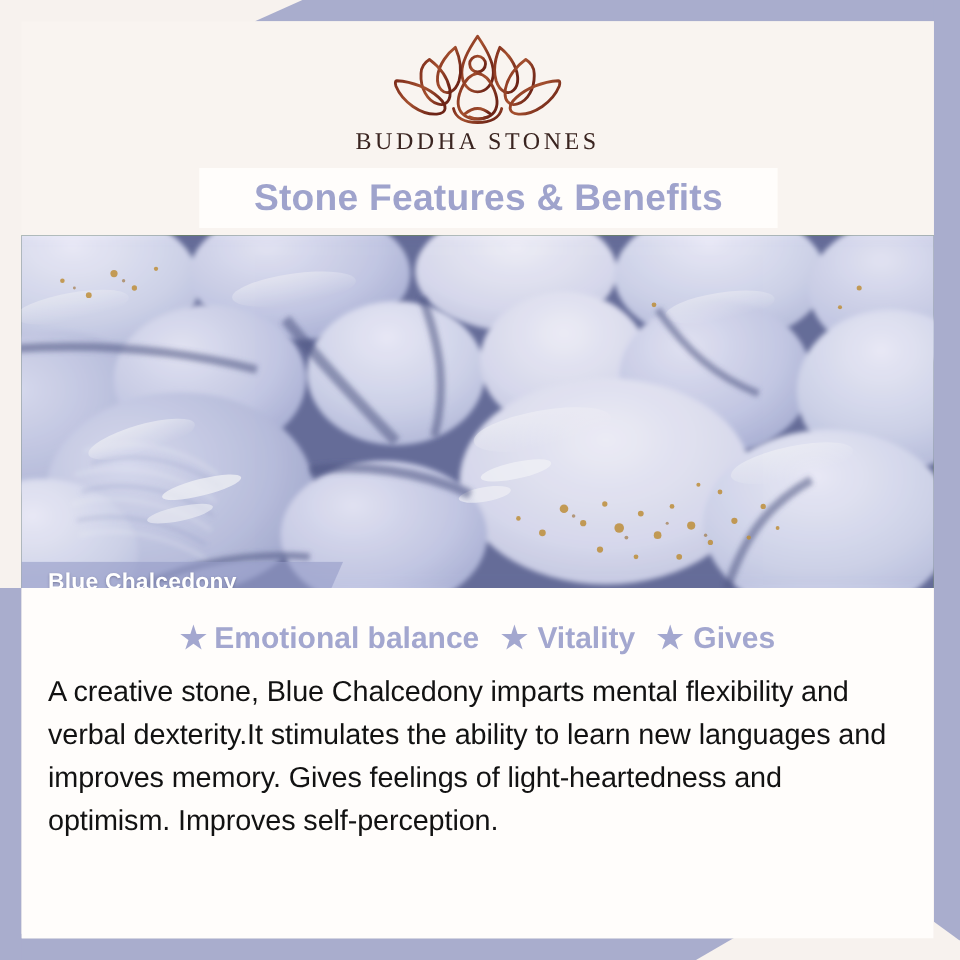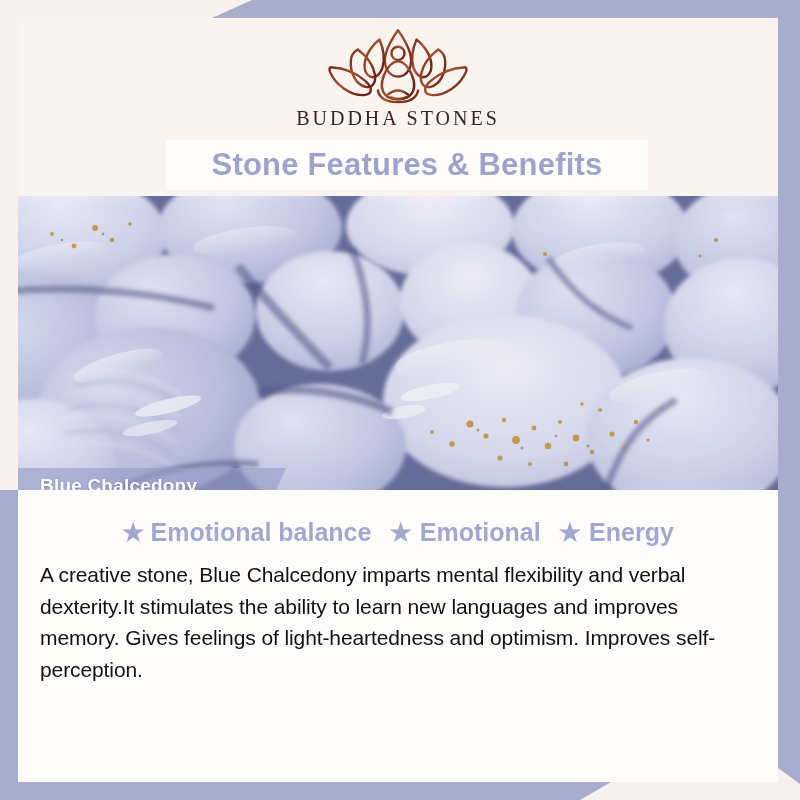--- a/index.html
+++ b/index.html
@@ -100,21 +100,21 @@
     display:inline-flex; align-items:center;
     font-size:25px; font-weight:bold; color:#a3a7cf; white-space:nowrap;
   }
   .feature .star { font-size:25px; line-height:1; color:#a3a7cf; }
   .feature .flabel { margin-left:6px; }
   .feature + .feature { margin-left:18px; }
   .feature + .feature .flabel { margin-left:8px; }
 
   #description {
     margin:12px 22px 0 22px;
-    font-size:21px; line-height:1.50; color:#121212;
+    font-size:24px; line-height:1.50; color:#121212;
     letter-spacing:-0.1px;
   }
 </style>
 </head>
 <body>
 
 <div id="frame">
 
   <div class="band" id="band-top"></div>
   <div class="band" id="band-right"></div>
@@ -317,25 +317,25 @@
 
     <div id="body-section">
 
       <div id="features">
         <span class="feature">
           <span class="star">★</span>
           <span class="flabel">Emotional balance</span>
         </span>
         <span class="feature">
           <span class="star">★</span>
-          <span class="flabel">Emotional</span>
+          <span class="flabel">Vitality</span>
         </span>
         <span class="feature">
           <span class="star">★</span>
-          <span class="flabel">Energy</span>
+          <span class="flabel">Gives</span>
         </span>
       </div>
 
       <p id="description">A creative stone, Blue Chalcedony imparts mental flexibility and verbal dexterity.It stimulates the ability to learn new languages and improves memory. Gives feelings of light-heartedness and optimism. Improves self-perception.</p>
 
     </div>
 
   </div>
 </div>
 

